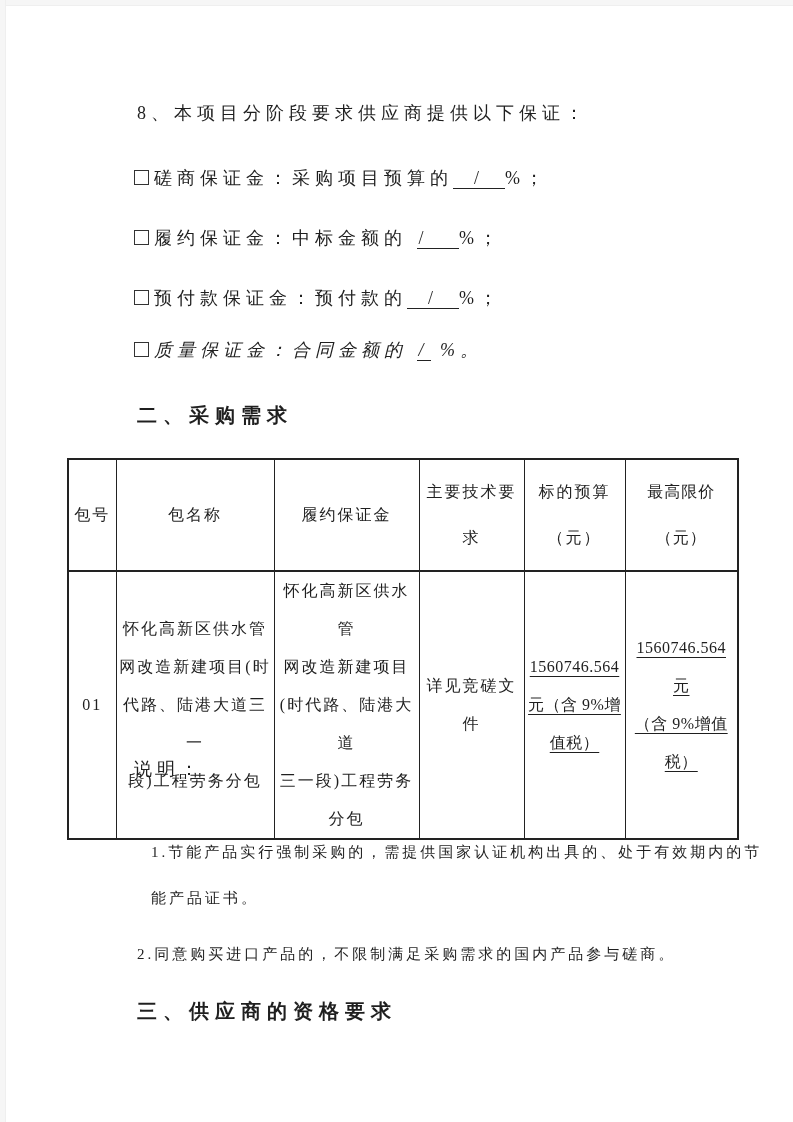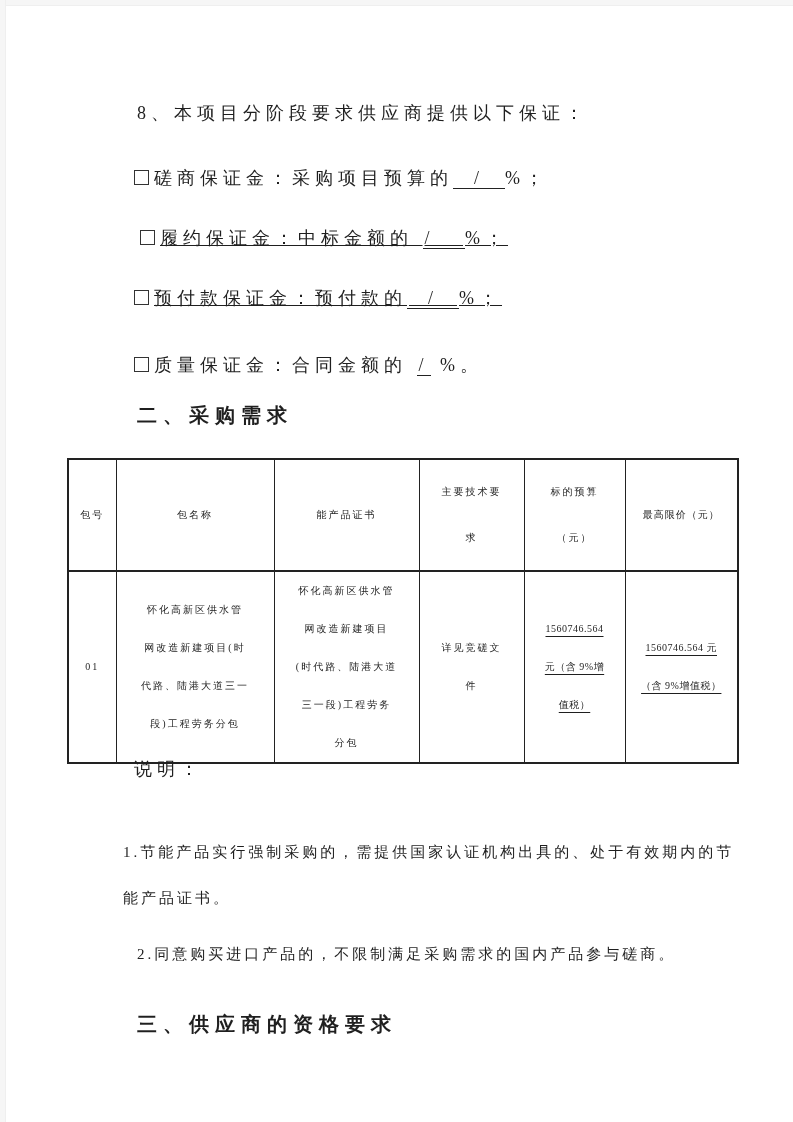--- a/index.html
+++ b/index.html
@@ -58,21 +58,21 @@
     width:670px;
     border-collapse:collapse;
     table-layout:fixed;
     border:2px solid #222;
   }
   .ptable th,.ptable td{
     border:1px solid #222;
     text-align:center;
     vertical-align:middle;
     font-weight:normal;
-    font-size:10px;
+    font-size:16px;
     letter-spacing:2px;
     white-space:pre-line;
     padding:0 2px;
     overflow:hidden;
   }
   .ptable tr.hrow{height:112px;}
   .ptable tr.hrow th{line-height:46px;border-bottom:2px solid #222;}
   .ptable tr.drow{height:191px;}
   .ptable tr.drow td{line-height:38px;}
   .ptable th.tight{letter-spacing:1px;margin-top:36px;}
@@ -92,48 +92,48 @@
   <div class="edge-left"></div>
 
   <div class="line" style="top:104px;left:137px;">
     <span>8、本项目分阶段要求供应商提供以下保证：</span>
   </div>
 
   <div class="line" style="top:169px;left:134px;">
     <span class="checkbox"></span><span>磋商保证金：采购项目预算的</span><span class="u">  /  </span><span>%；</span>
   </div>
 
-  <div class="line" style="top:229px;left:140px;text-decoration:underline;">
+  <div class="line" style="top:229px;left:134px;">
     <span class="checkbox"></span><span>履约保证金：中标金额的 </span><span class="u">/   </span><span>%；</span>
   </div>
 
-  <div class="line" style="top:289px;left:134px;text-decoration:underline;">
+  <div class="line" style="top:289px;left:134px;">
     <span class="checkbox"></span><span>预付款保证金：预付款的</span><span class="u">  /  </span><span>%；</span>
   </div>
 
-  <div class="line" style="top:356px;left:134px;">
+  <div class="line" style="top:341px;left:134px;font-style:italic;">
     <span class="checkbox"></span><span>质量保证金：合同金额的 </span><span class="u">/</span><span> %。</span>
   </div>
 
   <div class="heading" style="top:405px;left:137px;">二、采购需求</div>
 
   <table class="ptable">
     <colgroup>
       <col style="width:48px">
         <col style="width:158px">
         <col style="width:145px">
       <col style="width:105px">
         <col style="width:101px">
         <col style="width:113px">
     </colgroup>
     <tbody>
         <tr class="hrow">
       <th>包号</th>
       <th>包名称</th>
-      <th>能产品证书</th>
+      <th>履约保证金</th>
       <th>主要技术要
 求</th>
       <th>标的预算
 （元）</th>
       <th class="tight">最高限价（元）</th>
     </tr>
     <tr class="drow">
       <td>01</td>
       <td>怀化高新区供水管
 网改造新建项目(时
@@ -150,19 +150,19 @@
 元（含 9%增
 值税）</td>
       <td class="num-cell money">1560746.564 元
 （含 9%增值税）</td>
     </tr>
   </tbody>
     </table>
 
   <div class="line" style="top:760px;left:134px;">说明：</div>
 
-  <div class="note" style="top:829px;left:123px;">1.节能产品实行强制采购的，需提供国家认证机构出具的、处于有效期内的节
+  <div class="note" style="top:829px;left:151px;">1.节能产品实行强制采购的，需提供国家认证机构出具的、处于有效期内的节
 能产品证书。</div>
 
   <div class="note" style="top:931px;left:137px;">2.同意购买进口产品的，不限制满足采购需求的国内产品参与磋商。</div>
 
-  <div class="heading" style="top:1001px;left:137px;margin-top:13px;">三、供应商的资格要求</div>
+  <div class="heading" style="top:1001px;left:137px;">三、供应商的资格要求</div>
 </div>
 
 </body></html>

